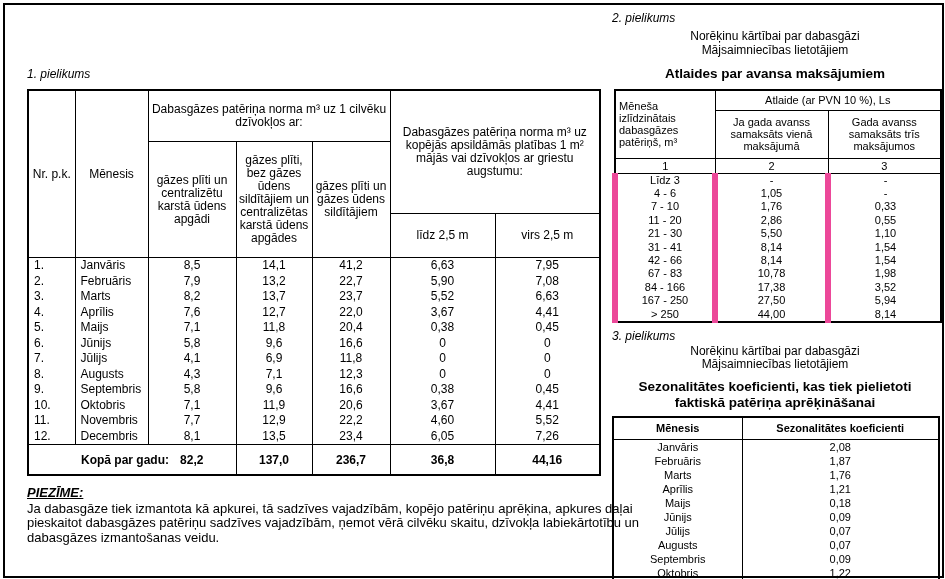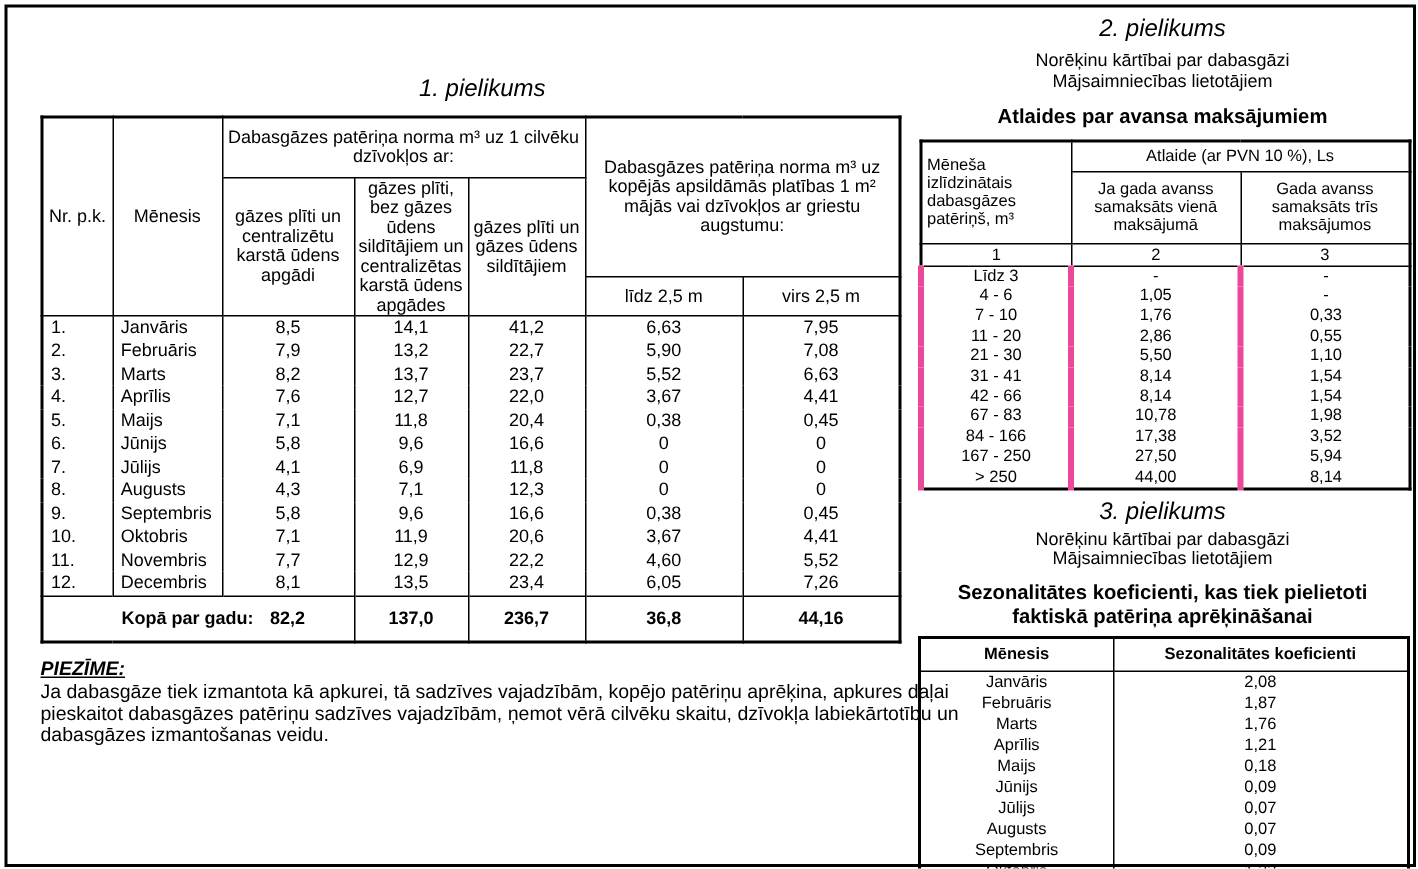--- a/index.html
+++ b/index.html
@@ -1,45 +1,45 @@
 <!DOCTYPE html>
 <html><head>
 <meta charset="utf-8">
 <style>
   html,body{margin:0;padding:0;}
   body{width:945px;height:579px;background:#fff;color:#000;font-family:"Liberation Sans",sans-serif;position:relative;overflow:hidden;}
   .page{position:absolute;left:3px;top:3px;width:937px;height:571px;border:2px solid #000;background:#fff;}
-  .left-col{position:absolute;left:22px;top:0;width:615px;}
+  .left-col{position:absolute;left:22px;top:16px;width:615px;}
   .right-col{position:absolute;left:607px;top:0;width:326px;}
-  .annex-label{font-style:italic;font-size:16px;text-align:center;}
+  .annex-label{font-style:italic;font-size:12px;text-align:left;}
   .a1-label{margin-top:46px;padding-right:26px;}
   .doc-header{font-size:12.5px;text-align:center;margin-top:15px;}
   .doc-title{font-size:15px;font-weight:bold;text-align:center;line-height:18px;margin-top:3px;}
   table{border-collapse:collapse;table-layout:fixed;}
   .t1{width:572px;font-size:12px;border:2px solid #000;margin-top:8px;}
-  .t1 th{font-weight:normal;text-align:center;vertical-align:middle;border:1px solid #000;line-height:13px;padding:0 2px;}
+  .t1 th{font-weight:normal;text-align:center;vertical-align:middle;border:1px solid #000;line-height:13px;padding:12px 2px;}
   .t1 td{border-left:1px solid #000;border-right:1px solid #000;text-align:center;vertical-align:middle;}
   .t1 tbody td{height:15.5px;line-height:15.5px;padding:0 2px;}
   .t1 .al{text-align:left;padding-left:5px;}
   .hr1{height:40px;}
   .hr2{height:62px;}
   .hr3{height:24px;}
   .t1 tfoot td{border-top:1px solid #000;font-weight:bold;height:27px;}
   .t1 .total-label{text-align:left;padding-left:52px;white-space:nowrap;border-right:none;}
   .t1 .after-total-label{border-left:none;}
   .note{margin-top:10px;font-size:13px;line-height:14.5px;}
   .note-title{font-weight:bold;font-style:italic;text-decoration:underline;display:inline-block;margin-bottom:1px;}
   .r-label{margin-top:6px;}
   .r-header{font-size:12px;text-align:center;line-height:13.5px;}
   .r-header.first{margin-top:5px;}
   .r-title{font-size:13.5px;font-weight:bold;text-align:center;line-height:16px;margin-top:9px;}
   .t2{width:326px;font-size:11px;border:2px solid #000;margin-top:7px;}
   .t2 th{font-weight:normal;text-align:center;vertical-align:middle;border:1px solid #000;line-height:12px;padding:1px 2px;}
   .t2 .c-range{text-align:left;padding-left:3px;}
-  .t2 tbody td{border-left:4px solid #ec4899;border-right:1px solid #000;text-align:center;height:11.4px;line-height:11.4px;}
+  .t2 tbody td{border-left:6px solid #ec4899;border-right:1px solid #000;text-align:center;height:11.4px;line-height:11.4px;}
   .t2h1{height:20px;}
   .t2h2{height:48px;}
   .t2num{height:15px;}
   .t3{width:326px;font-size:11px;border:2px solid #000;margin-top:5px;}
   .t3 th{font-weight:bold;font-size:11px;border:1px solid #000;height:19px;vertical-align:middle;text-align:center;}
   .t3 tbody td{border-left:1px solid #000;border-right:1px solid #000;text-align:center;height:12px;line-height:12px;}
 </style>
 </head>
 <body>
 

